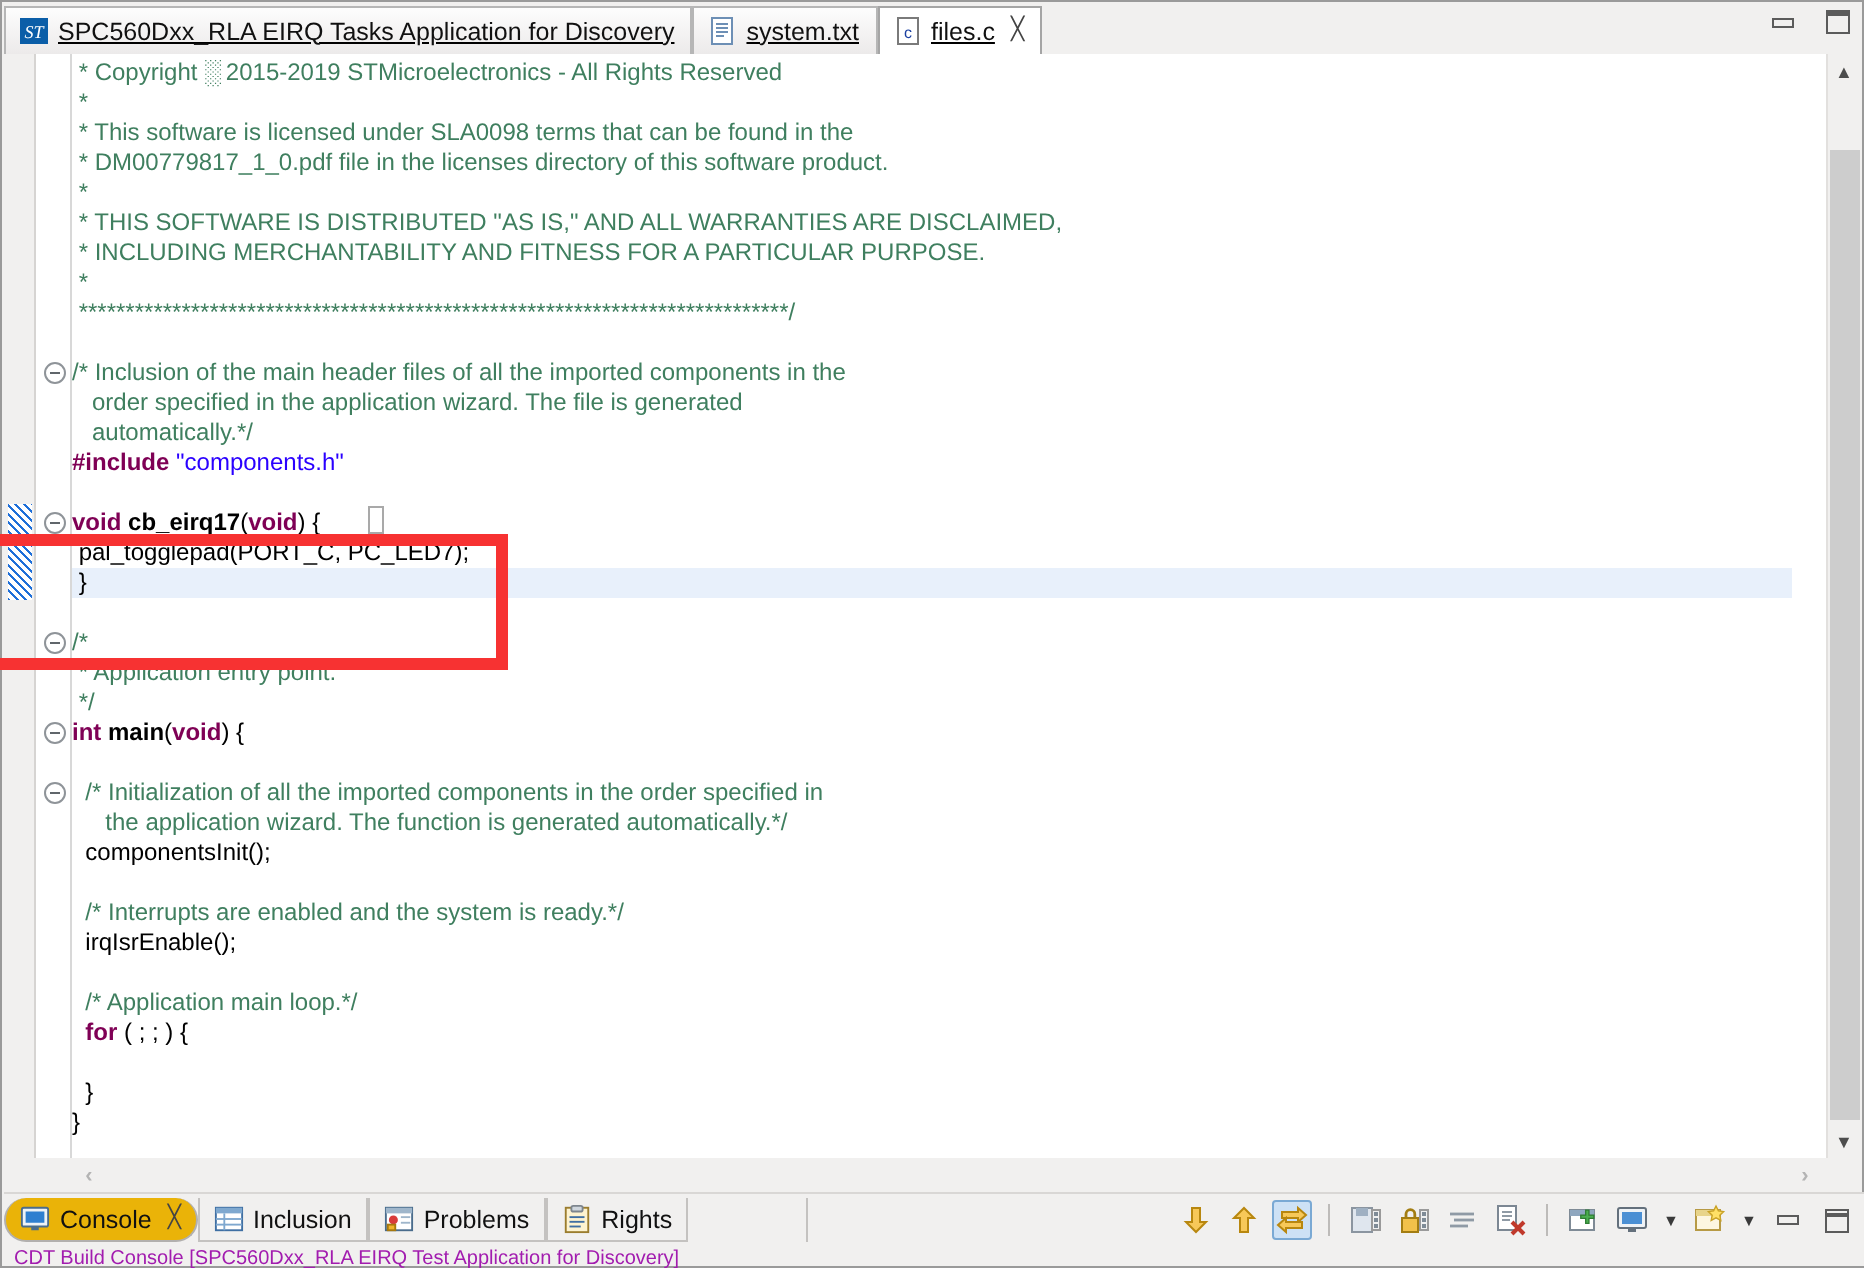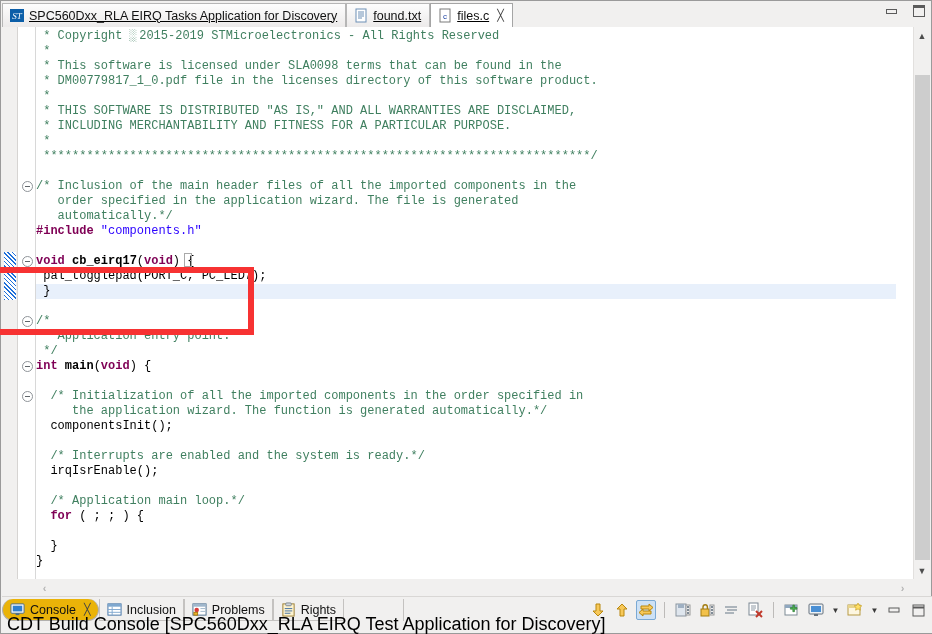--- a/index.html
+++ b/index.html
@@ -118,21 +118,21 @@
     position: absolute; left: 33px; top: 0;
     width: 1px; height: 552px;
     background: #d8d8d8;
   }
 
   
   .code {
     position: absolute; left: 34px; top: 0;
     width: 860px; height: 552px;
     overflow: hidden;
-    font-family: Liberation Mono, monospace;
+    font-family: Liberation Sans, sans-serif;
     font-size: 12px;
     line-height: 15px;
     white-space: pre;
     color: #000000;
   }
   .code .ln {
     position: absolute; left: 0; height: 15px;
     white-space: pre;
   }
   .cmt { color: #3f7f5f; }
@@ -231,21 +231,21 @@
     border: 1px solid #7aa9d4;
     border-radius: 2px;
   }
   .tb-arrow {
     width: 11px; height: 20px;
     display: flex; align-items: center; justify-content: center;
     color: #3a3a3a; font-size: 8px;
   }
   .consoleline {
     position: absolute; left: 5px; bottom: -2px;
-    font-size: 18px; color: #000000;
+    font-size: 10px; color: #a21caf;
     white-space: nowrap;
     overflow: hidden;
   }
 </style>
 </head>
 <body>
 
 <div id="app">
 
   <div class="tabbar">
@@ -263,21 +263,21 @@
         <svg width="14" height="15" viewBox="0 0 14 15">
           <rect x="2" y="1" width="10" height="13" fill="#ffffff" stroke="#6d8fb5"></rect>
           <g stroke="#6d8fb5" stroke-width="1">
             <line x1="4" y1="4" x2="10" y2="4"></line>
               <line x1="4" y1="6" x2="10" y2="6"></line>
             <line x1="4" y1="8" x2="10" y2="8"></line>
               <line x1="4" y1="10" x2="8" y2="10"></line>
           </g>
         </svg>
       </span>
-      <span>found.txt</span>
+      <span>system.txt</span>
     </div>
     <div class="tab active">
       <span class="tab-icon">
         <svg width="14" height="15" viewBox="0 0 14 15">
           <rect x="2" y="1" width="10" height="13" fill="#ffffff" stroke="#7a7a7a"></rect>
           <text x="7" y="11" font-size="8" fill="#1a3fa0" text-anchor="middle" font-family="Liberation Sans, sans-serif">c</text>
         </svg>
       </span>
       <span>files.c</span>
       <span class="tab-close">╳</span>

